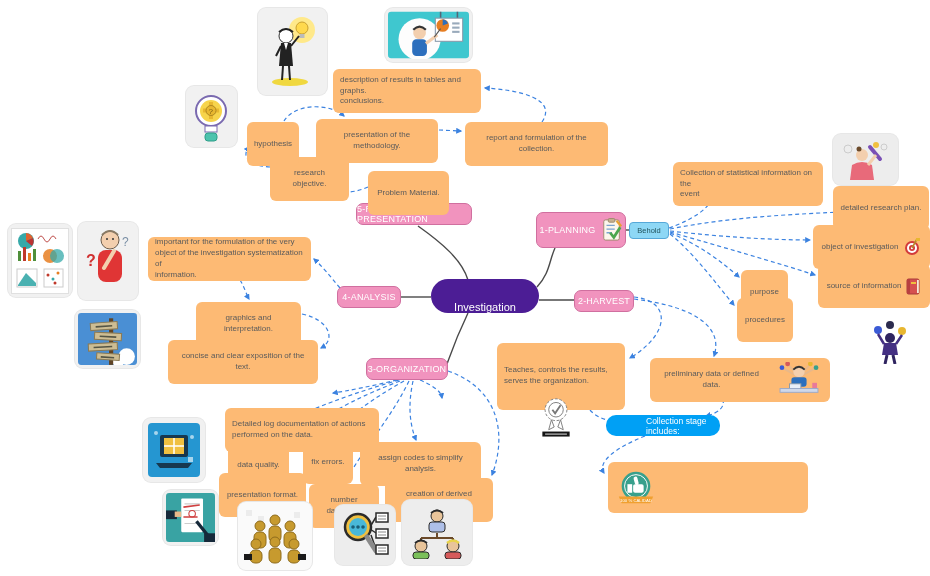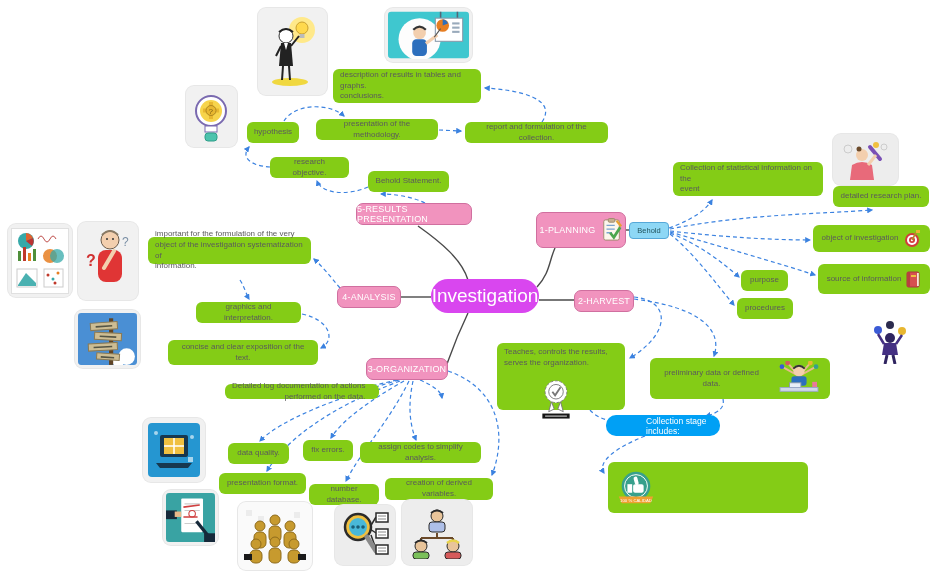--- a/index.html
+++ b/index.html
@@ -1,26 +1,26 @@
 <!DOCTYPE html>
 <html><head>
 <meta charset="utf-8">
 <style>
   html,body{margin:0;padding:0;background:#fff;}
   #canvas{position:relative;width:930px;height:576px;background:#ffffff;overflow:hidden;
           font-family:"Liberation Sans", sans-serif;}
   #connectors{position:absolute;left:0;top:0;z-index:0;}
   .node{position:absolute;z-index:2;box-sizing:border-box;display:flex;align-items:center;justify-content:center;}
-  .card{background:#84cc16;border-radius:6px;color:#5b5b5b;font-size:8px;line-height:1.35;
-        padding:4px 7px;text-align:center;}
+  .card{background:#fdba74;border-radius:6px;color:#5b5b5b;font-size:8px;line-height:1.35;
+        padding:22px 7px;text-align:center;}
   .card span{white-space:pre-line;}
   .card.left{justify-content:flex-start;text-align:left;}
   .branch{background:#f193be;border:1.5px solid #d06f9f;border-radius:7px;color:#ffffff;
           font-size:9px;letter-spacing:.2px;gap:5px;}
-  .center-node{background:#d946ef;border-radius:17px;color:#ffffff;font-size:19px;}
+  .center-node{background:#4c1d95;border-radius:17px;color:#ffffff;font-size:11px;align-items:flex-end;}
   .tag{background:#8dd7f5;border:1px solid #56a8d8;border-radius:4px;color:#23555f;font-size:7.5px;}
   .hl{background:#00a0f5;border-radius:10px;color:#ffffff;font-size:8.5px;}
   .img-card{background:#f1f1f1;border-radius:8px;box-shadow:0 0 0 1px #e7e7e7;
             display:flex;align-items:center;justify-content:center;}
   .img-inner{background:#ffffff;border:1px solid #e0e0e0;display:flex;align-items:center;justify-content:center;}
   .row{display:flex;align-items:center;gap:5px;}
   .col{display:flex;flex-direction:column;align-items:center;gap:10px;}
 </style>
 </head>
 <body>
@@ -109,21 +109,21 @@
 
   <div class="node branch" style="left:574px;top:290px;width:60px;height:22px;">
     <span>2-HARVEST</span>
   </div>
 
   <div class="node branch" style="left:366px;top:358px;width:82px;height:22px;">
     <span>3-ORGANIZATION</span>
   </div>
 
   <div class="node card" style="left:368px;top:171px;width:81px;height:21px;">
-    <span>Behold Statement.</span>
+    <span>Problem Material.</span>
     </div>
   <div class="node card" style="left:270px;top:157px;width:79px;height:21px;">
     <span>research objective.</span>
     </div>
   <div class="node card" style="left:247px;top:122px;width:52px;height:21px;">
     <span>hypothesis</span>
     </div>
   <div class="node card" style="left:316px;top:119px;width:122px;height:21px;">
     <span>presentation of the methodology.</span>
     </div>
@@ -219,21 +219,21 @@
         <circle cx="22" cy="20" r="12" fill="none" stroke="#ffffff" stroke-width="1"></circle>
         <rect x="13" y="18" width="5" height="9" fill="#ffffff"></rect>
         <rect x="19" y="18" width="11" height="9" rx="2" fill="#ffffff"></rect>
         <rect x="20" y="10" width="4" height="9" rx="2" fill="#ffffff" transform="rotate(-15 22 14)"></rect>
         <path d="M4,31 h36 l-3,7 h-30 z" fill="#f0a030"></path>
         <text x="22" y="36.5" font-size="4.5" fill="#ffffff" text-anchor="middle">100 % CALIDAD</text>
       </svg>
     </div>
     </div>
 
-  <div class="node card left" style="left:225px;top:384px;width:154px;height:15px;text-align:right;">
+  <div class="node card left" style="left:225px;top:408px;width:154px;height:15px;">
     <span>Detailed log documentation of actions
 performed on the data.</span>
     </div>
   <div class="node card" style="left:228px;top:443px;width:61px;height:21px;">
     <span>data quality.</span>
     </div>
   <div class="node card" style="left:303px;top:440px;width:50px;height:21px;">
     <span>fix errors.</span>
     </div>
   <div class="node card" style="left:360px;top:442px;width:121px;height:21px;">

